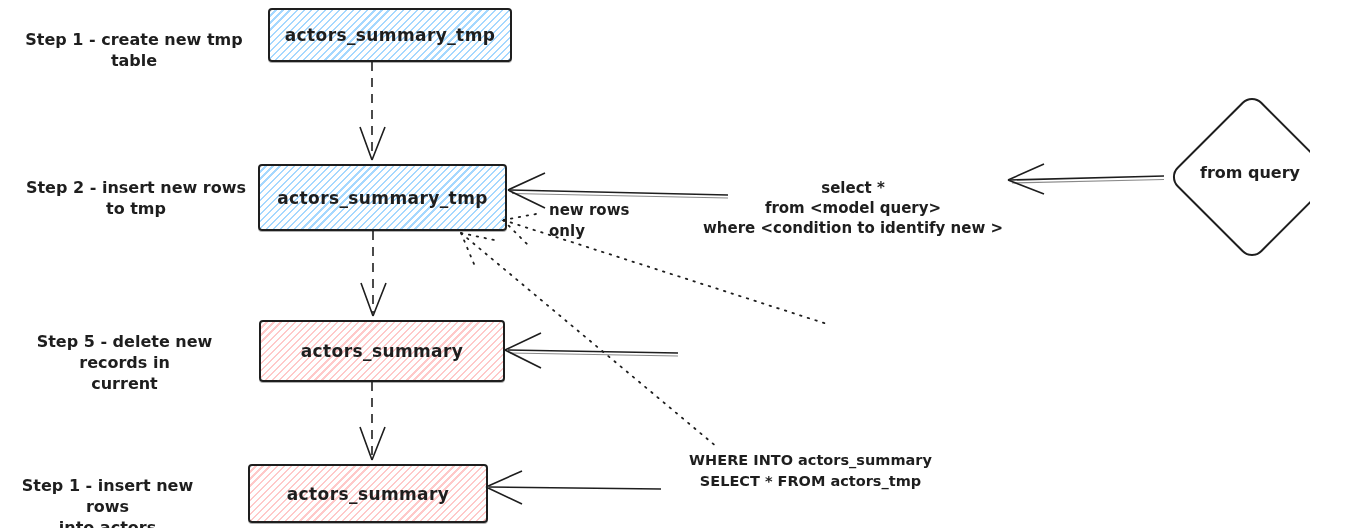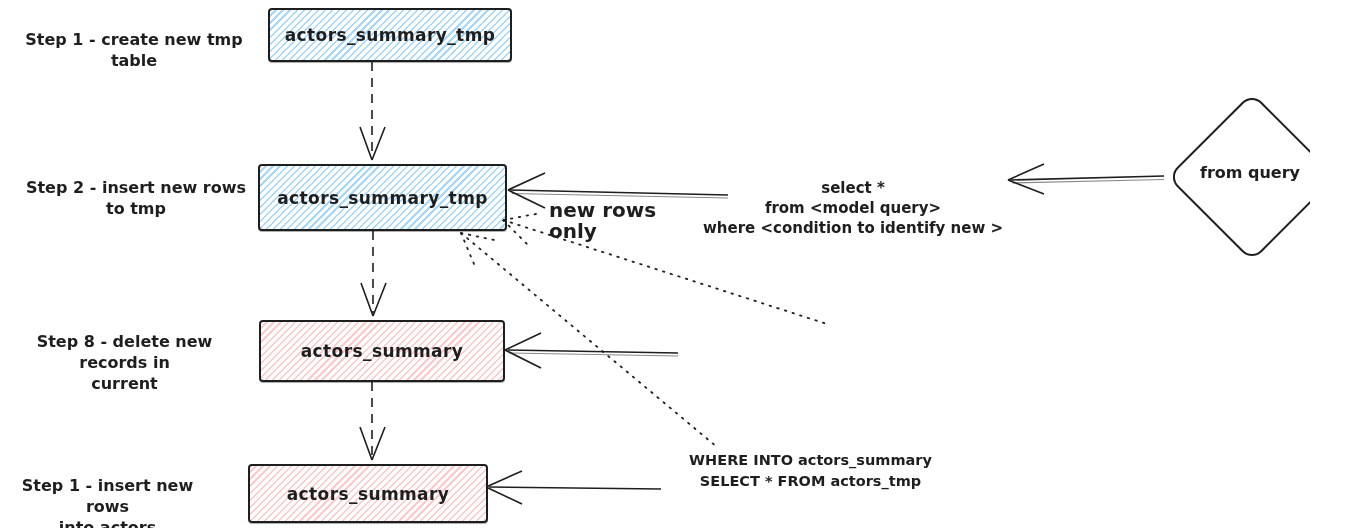--- a/index.html
+++ b/index.html
@@ -100,21 +100,21 @@
 
     <g>
       <path class="dot" d="M461 233 L717 447"></path>
       <path class="dot" d="M461 233 L494 240 M461 233 L474 264"></path>
     </g>
   </svg>
 
   <div class="txt center" style="left:8px;top:29px;width:252px;">Step 1 - create new tmp table</div>
   <div class="txt center" style="left:25px;top:177px;width:222px;">Step 2 - insert new rows
 to tmp</div>
-  <div class="txt center" style="left:2px;top:331px;width:245px;">Step 8 - delete new records in
+  <div class="txt center" style="left:2px;top:331px;width:245px;">Step 5 - delete new records in
 current</div>
   <div class="txt center" style="left:10px;top:475px;width:195px;">Step 1 - insert new rows
 into actors</div>
 
   <div class="node blue" style="left:268px;top:8px;width:240px;height:50px;">
     <span>actors_summary_tmp</span>
   </div>
   <div class="node blue" style="left:258px;top:164px;width:245px;height:63px;">
     <span>actors_summary_tmp</span>
   </div>
@@ -124,16 +124,16 @@
   <div class="node red" style="left:248px;top:464px;width:236px;height:55px;">
     <span>actors_summary</span>
   </div>
 
   <div id="diamond"></div>
   <div id="diamond-label">from query</div>
 
   <div class="txt center sql" style="left:700px;top:146px;width:306px;margin-top:32px;">select *
 from &lt;model query&gt;
 where &lt;condition to identify new &gt;</div>
-  <div class="txt" style="left:549px;top:200px;width:120px;font-size:20px;">new rows only</div>
+  <div class="txt" style="left:549px;top:200px;width:120px;font-size:15px;">new rows only</div>
   <div class="txt center sql-caps" style="left:658px;top:450px;width:305px;">WHERE INTO actors_summary
 SELECT * FROM actors_tmp</div>
 </div>
 
 </body></html>

